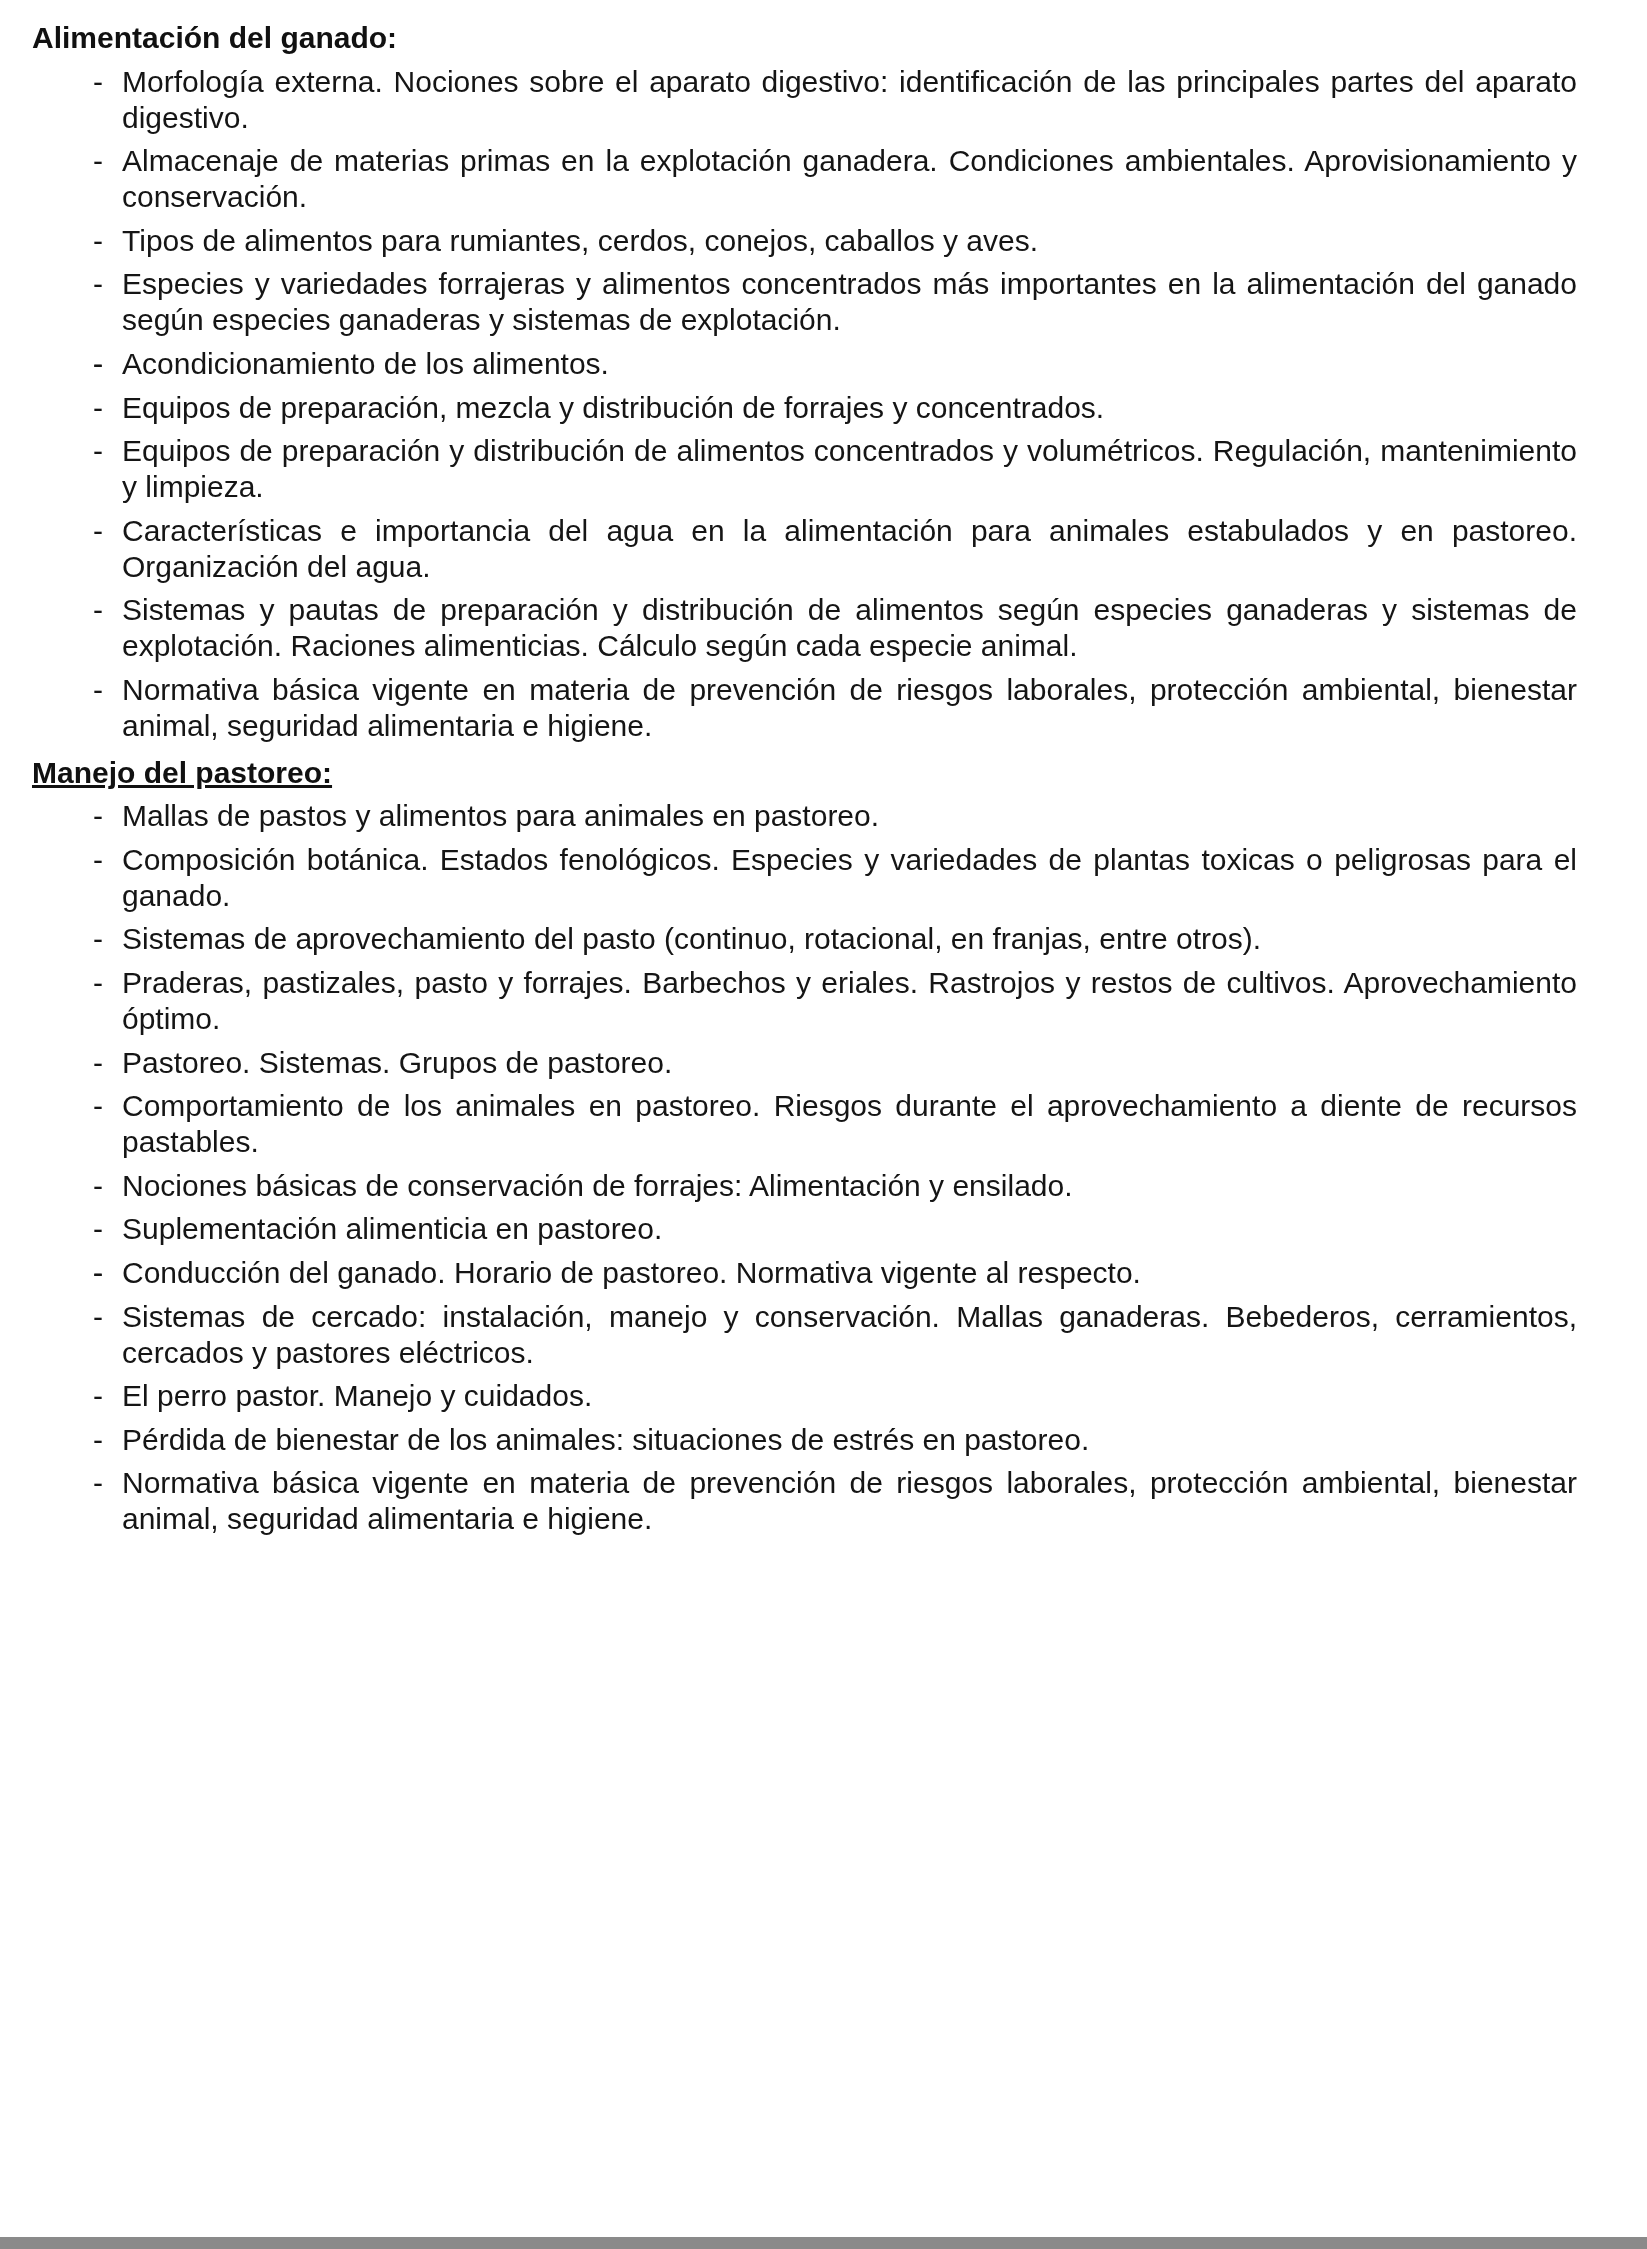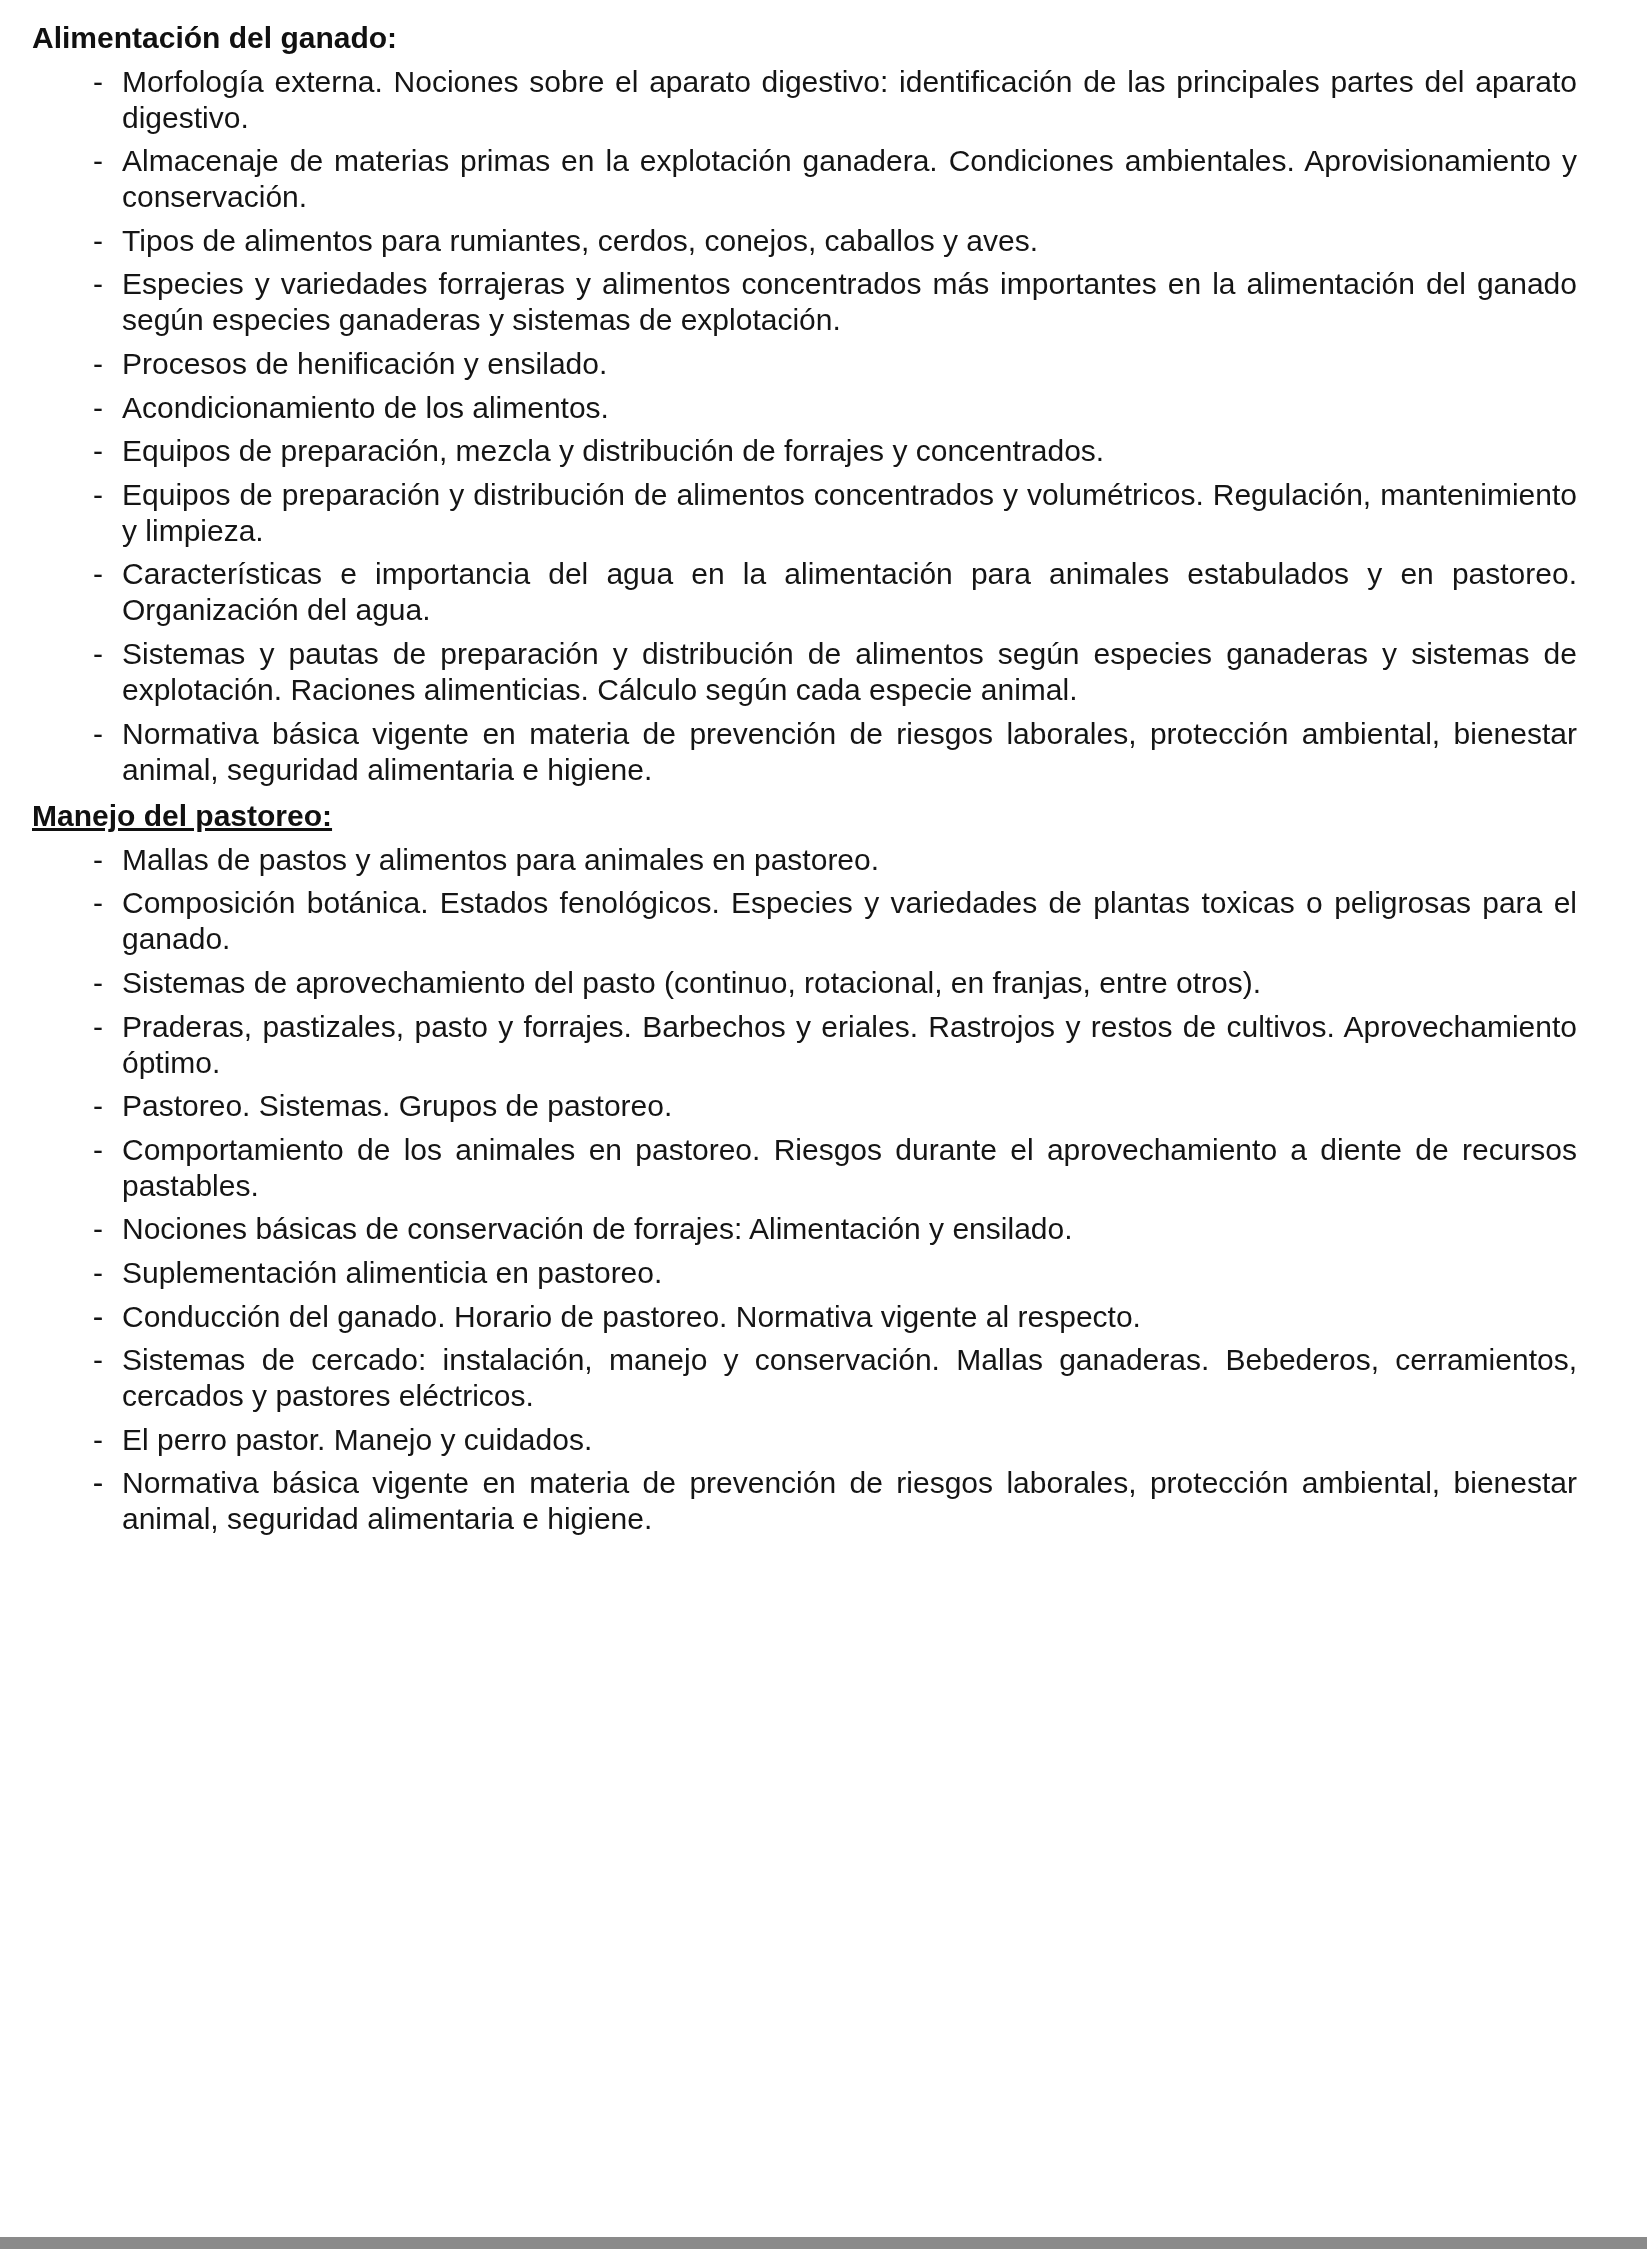--- a/index.html
+++ b/index.html
@@ -73,21 +73,21 @@
 
 <main class="page">
   <div id="sections">
       <section class="section">
         <h2 class="section-heading">Alimentación del ganado:</h2>
         <ul class="item-list">
           <li class="list-item"><span class="dash">-</span><span class="item-text">Morfología externa. Nociones sobre el aparato digestivo: identificación de las principales partes del aparato digestivo.</span></li>
           <li class="list-item"><span class="dash">-</span><span class="item-text">Almacenaje de materias primas en la explotación ganadera. Condiciones ambientales. Aprovisionamiento y conservación.</span></li>
           <li class="list-item"><span class="dash">-</span><span class="item-text">Tipos de alimentos para rumiantes, cerdos, conejos, caballos y aves.</span></li>
           <li class="list-item"><span class="dash">-</span><span class="item-text">Especies y variedades forrajeras y alimentos concentrados más importantes en la alimentación del ganado según especies ganaderas y sistemas de explotación.</span></li>
-          <li class="list-item"><span class="dash">-</span><span class="item-text">Procesos de henificación y ensilado.</span></li>
+          <li class="list-item"><span class="dash">-</span></li>
           <li class="list-item"><span class="dash">-</span><span class="item-text">Acondicionamiento de los alimentos.</span></li>
           <li class="list-item"><span class="dash">-</span><span class="item-text">Equipos de preparación, mezcla y distribución de forrajes y concentrados.</span></li>
           <li class="list-item"><span class="dash">-</span><span class="item-text">Equipos de preparación y distribución de alimentos concentrados y volumétricos. Regulación, mantenimiento y limpieza.</span></li>
           <li class="list-item"><span class="dash">-</span><span class="item-text">Características e importancia del agua en la alimentación para animales estabulados y en pastoreo. Organización del agua.</span></li>
           <li class="list-item"><span class="dash">-</span><span class="item-text">Sistemas y pautas de preparación y distribución de alimentos según especies ganaderas y sistemas de explotación. Raciones alimenticias. Cálculo según cada especie animal.</span></li>
           <li class="list-item"><span class="dash">-</span><span class="item-text">Normativa básica vigente en materia de prevención de riesgos laborales, protección ambiental, bienestar animal, seguridad alimentaria e higiene.</span></li>
         </ul>
       </section>
       <section class="section">
         <h2 class="section-heading">Manejo del pastoreo:</h2>
@@ -97,21 +97,21 @@
           <li class="list-item"><span class="dash">-</span><span class="item-text">Sistemas de aprovechamiento del pasto (continuo, rotacional, en franjas, entre otros).</span></li>
           <li class="list-item"><span class="dash">-</span><span class="item-text">Praderas, pastizales, pasto y forrajes. Barbechos y eriales. Rastrojos y restos de cultivos. Aprovechamiento óptimo.</span></li>
           <li class="list-item"><span class="dash">-</span><span class="item-text">Pastoreo. Sistemas. Grupos de pastoreo.</span></li>
           <li class="list-item"><span class="dash">-</span><span class="item-text">Comportamiento de los animales en pastoreo. Riesgos durante el aprovechamiento a diente de recursos pastables.</span></li>
           <li class="list-item"><span class="dash">-</span><span class="item-text">Nociones básicas de conservación de forrajes: Alimentación y ensilado.</span></li>
           <li class="list-item"><span class="dash">-</span><span class="item-text">Suplementación alimenticia en pastoreo.</span></li>
           <li class="list-item"><span class="dash">-</span></li>
           <li class="list-item"><span class="dash">-</span><span class="item-text">Conducción del ganado. Horario de pastoreo. Normativa vigente al respecto.</span></li>
           <li class="list-item"><span class="dash">-</span><span class="item-text">Sistemas de cercado: instalación, manejo y conservación. Mallas ganaderas. Bebederos, cerramientos, cercados y pastores eléctricos.</span></li>
           <li class="list-item"><span class="dash">-</span><span class="item-text">El perro pastor. Manejo y cuidados.</span></li>
-          <li class="list-item"><span class="dash">-</span></li>
+          <li class="list-item"><span class="dash">-</span><span class="item-text">Pérdida de bienestar de los animales: situaciones de estrés en pastoreo.</span></li>
           <li class="list-item"><span class="dash">-</span><span class="item-text">Normativa básica vigente en materia de prevención de riesgos laborales, protección ambiental, bienestar animal, seguridad alimentaria e higiene.</span></li>
         </ul>
       </section>
     </div>
 </main>
 
 <div class="bottom-bar" style="background: rgb(138, 138, 138);"></div>
 
 
 </body></html>

